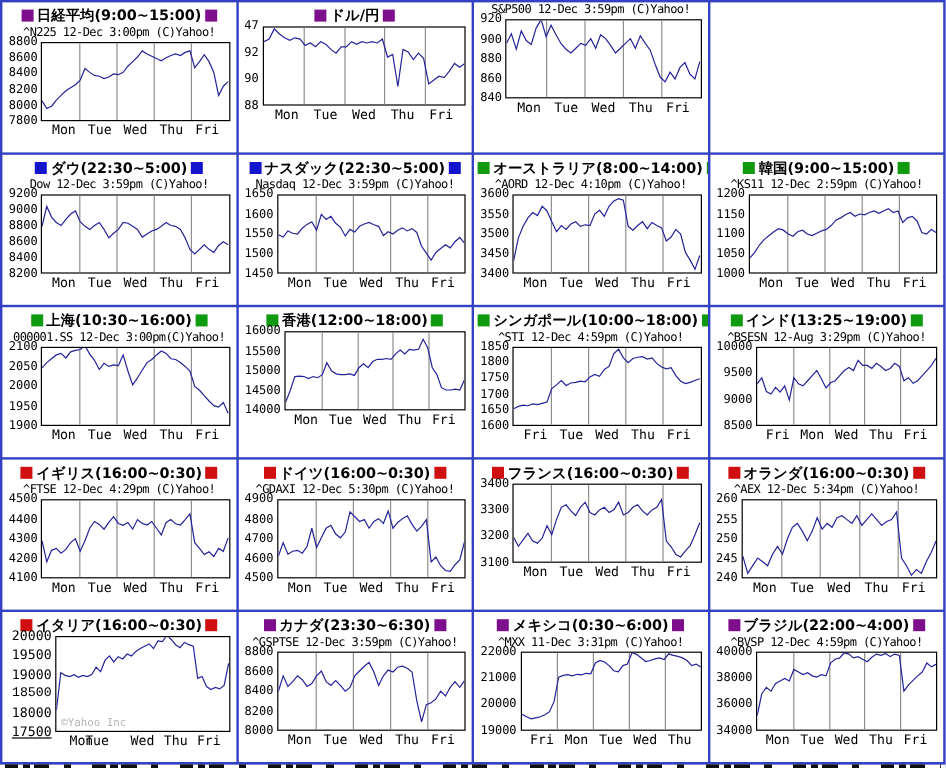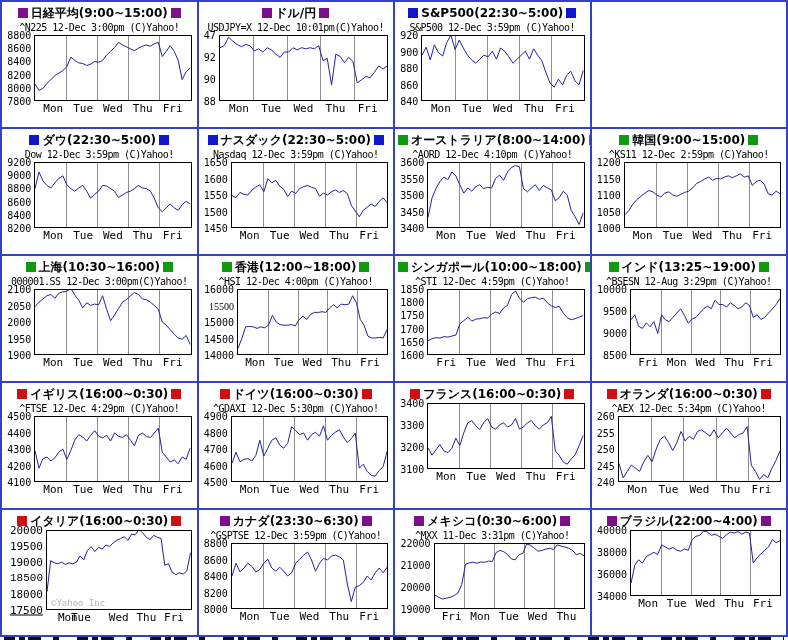--- a/index.html
+++ b/index.html
@@ -80,21 +80,20 @@
               <span class="xlabel" style="left: 88%;">Fri</span>
             </div>
       </div>
     </div>
   </div>
 
   <div class="cell">
     <div class="title-row">
       <span class="marker" style="background: rgb(125, 15, 141);"></span><span class="title-text">ドル/円</span><span class="marker" style="background: rgb(125, 15, 141);"></span>
     </div>
-    <div class="ticker-row">USDJPY=X 12-Dec 10:01pm(C)Yahoo!</div>
     <div class="chart-wrap">
       <div class="ylabels" style="width: 20.2px;">
             <span class="ylabel" style="top: 0%;">47</span>
             <span class="ylabel" style="top: 33.3333%;">92</span>
             <span class="ylabel" style="top: 66.6667%;">90</span>
             <span class="ylabel" style="top: 100%;">88</span>
           </div>
       <div class="plot-col">
         <div class="plot">
               <div class="sep" style="left: 20%; background: rgb(142, 142, 142);"></div>
@@ -110,23 +109,20 @@
               <span class="xlabel" style="left: 31%;">Tue</span>
               <span class="xlabel" style="left: 50%;">Wed</span>
               <span class="xlabel" style="left: 69%;">Thu</span>
               <span class="xlabel" style="left: 88%;">Fri</span>
             </div>
       </div>
     </div>
   </div>
 
   <div class="cell">
-    <div class="title-row">
-      <span class="marker" style="background: rgb(20, 20, 204);"></span><span class="title-text">S&amp;P500(22:30~5:00)</span><span class="marker" style="background: rgb(20, 20, 204);"></span>
-    </div>
     <div class="ticker-row">S&amp;P500 12-Dec 3:59pm (C)Yahoo!</div>
     <div class="chart-wrap">
       <div class="ylabels" style="width: 26.3px;">
             <span class="ylabel" style="top: 0%;">920</span>
             <span class="ylabel" style="top: 25%;">900</span>
             <span class="ylabel" style="top: 50%;">880</span>
             <span class="ylabel" style="top: 75%;">860</span>
             <span class="ylabel" style="top: 100%;">840</span>
           </div>
       <div class="plot-col">
@@ -318,25 +314,24 @@
               <span class="xlabel" style="left: 88%;">Fri</span>
             </div>
       </div>
     </div>
   </div>
 
   <div class="cell">
     <div class="title-row">
       <span class="marker" style="background: rgb(15, 154, 15);"></span><span class="title-text">香港(12:00~18:00)</span><span class="marker" style="background: rgb(15, 154, 15);"></span>
     </div>
-    <div class="ticker-row">^HSI 12-Dec 4:00pm (C)Yahoo!</div>
     <div class="chart-wrap">
       <div class="ylabels" style="width: 38.5px;">
             <span class="ylabel" style="top: 0%;">16000</span>
-            <span class="ylabel" style="top: 25%; font-family: Liberation Serif, serif;">15500</span>
+            <span class="ylabel" style="top: 25%;">15500</span>
             <span class="ylabel" style="top: 50%;">15000</span>
             <span class="ylabel" style="top: 75%;">14500</span>
             <span class="ylabel" style="top: 100%;">14000</span>
           </div>
       <div class="plot-col">
         <div class="plot">
               <div class="sep" style="left: 20%; background: rgb(142, 142, 142);"></div>
               <div class="sep" style="left: 40%; background: rgb(142, 142, 142);"></div>
               <div class="sep" style="left: 60%; background: rgb(142, 142, 142);"></div>
               <div class="sep" style="left: 80%; background: rgb(142, 142, 142);"></div>
@@ -653,20 +648,21 @@
               <span class="xlabel" style="left: 88%;">Thu</span>
             </div>
       </div>
     </div>
   </div>
 
   <div class="cell">
     <div class="title-row">
       <span class="marker" style="background: rgb(125, 15, 141);"></span><span class="title-text">ブラジル(22:00~4:00)</span><span class="marker" style="background: rgb(125, 15, 141);"></span>
     </div>
+    <div class="ticker-row">^BVSP 12-Dec 4:59pm (C)Yahoo!</div>
     <div class="chart-wrap">
       <div class="ylabels" style="width: 38.5px;">
             <span class="ylabel" style="top: 0%;">40000</span>
             <span class="ylabel" style="top: 33.3333%;">38000</span>
             <span class="ylabel" style="top: 66.6667%;">36000</span>
             <span class="ylabel" style="top: 100%;">34000</span>
           </div>
       <div class="plot-col">
         <div class="plot">
               <div class="sep" style="left: 20%; background: rgb(142, 142, 142);"></div>

